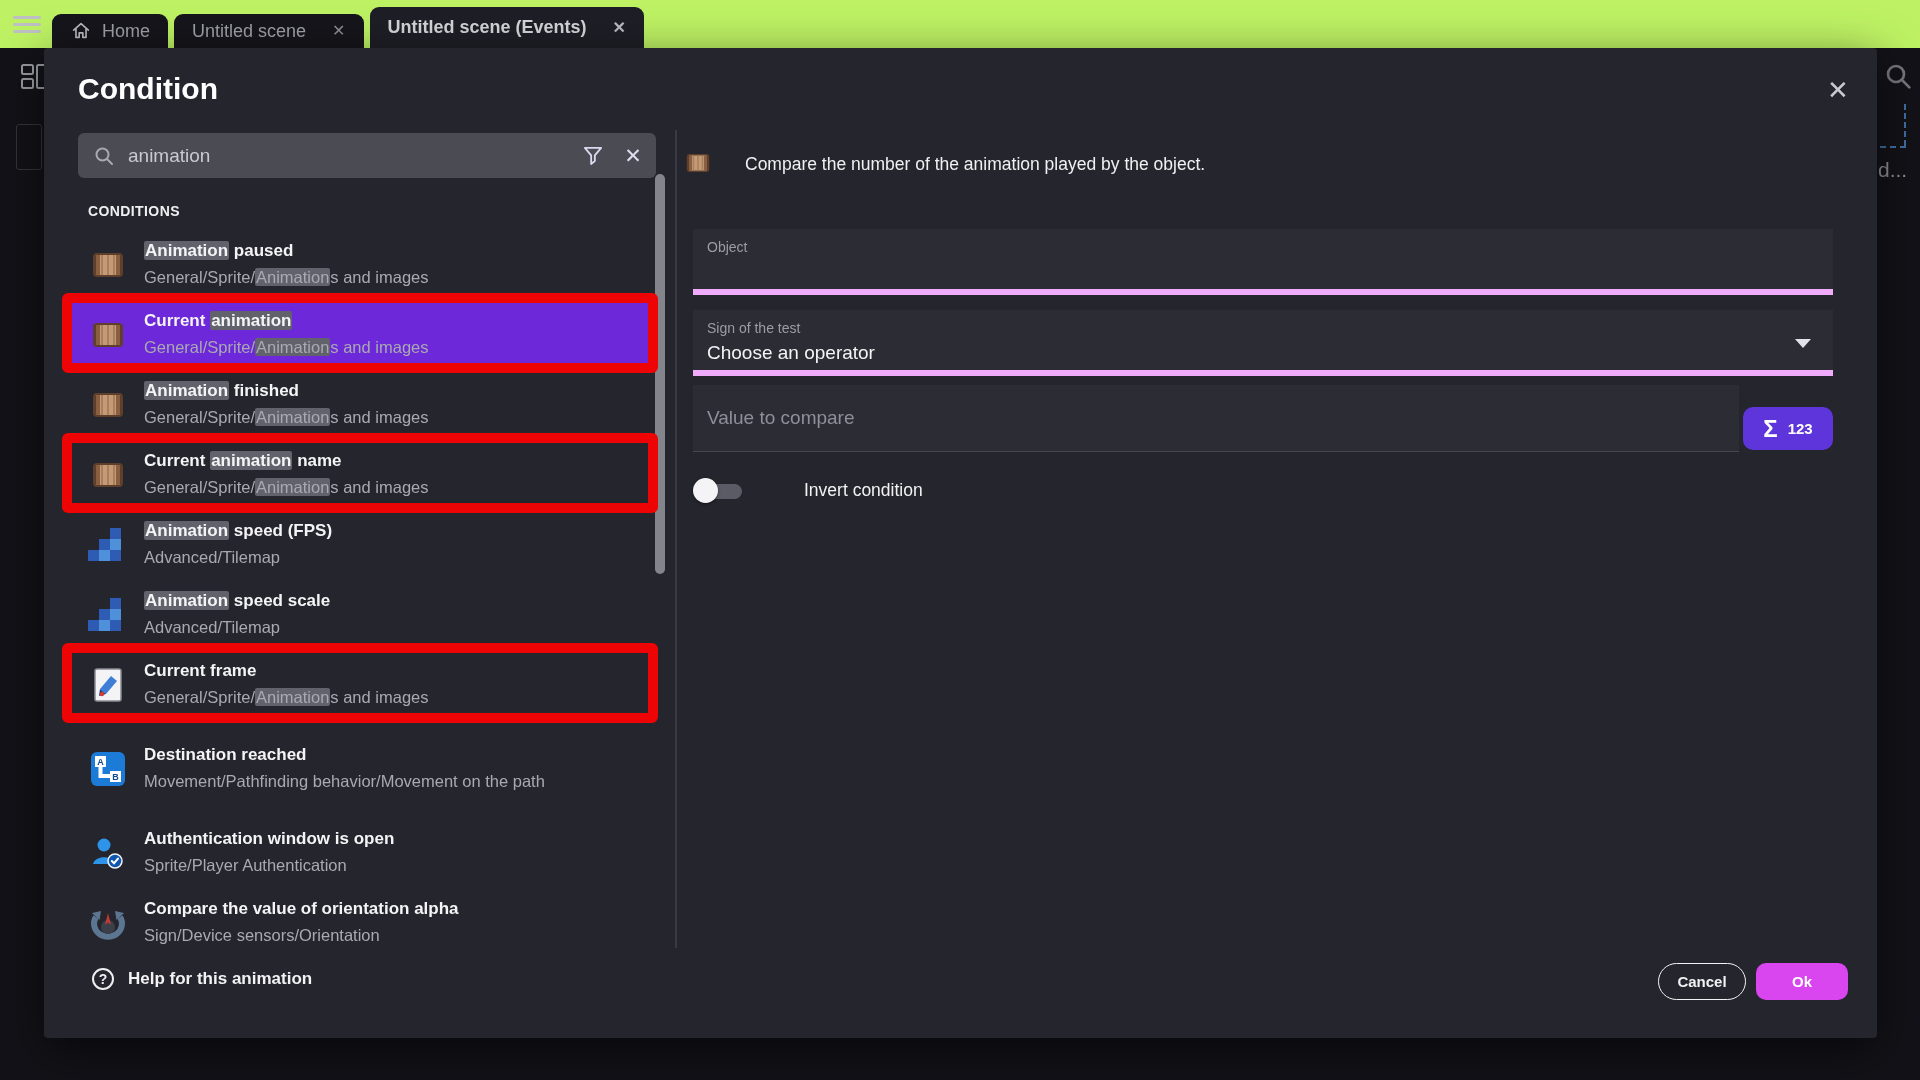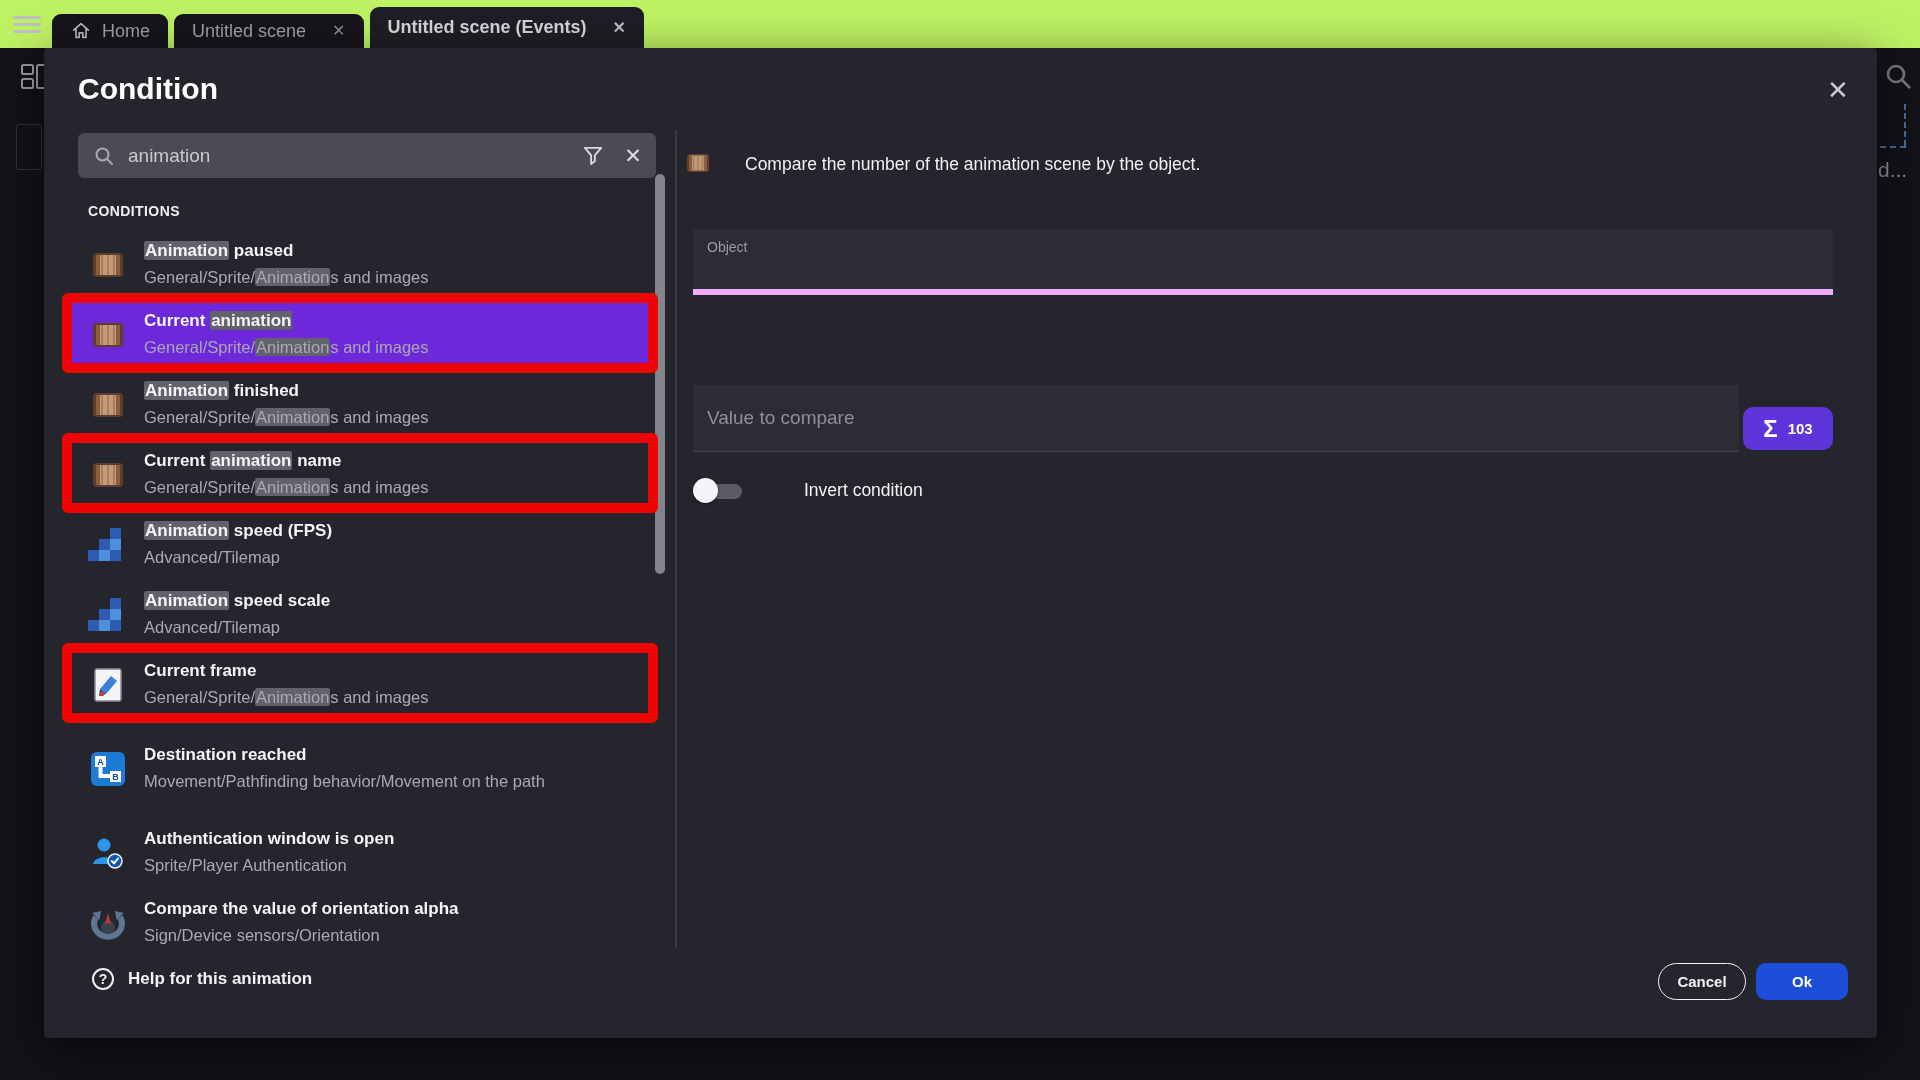--- a/index.html
+++ b/index.html
@@ -293,42 +293,47 @@
 
   <div class="desc-icon" id="desc-icon"><svg viewBox="0 0 40 40" width="100%" height="100%">
         <rect x="5" y="8" width="30" height="24" rx="4" fill="#5e3f2c"></rect>
         <rect x="8" y="10" width="24" height="20" rx="2" fill="#c59b77"></rect>
         <rect x="8" y="10" width="4" height="20" fill="#8a5f41"></rect>
         <rect x="28" y="10" width="4" height="20" fill="#8a5f41"></rect>
         <rect x="13" y="10" width="2" height="20" fill="#a87f5c"></rect>
         <rect x="19" y="10" width="2" height="20" fill="#a87f5c"></rect>
         <rect x="25" y="10" width="2" height="20" fill="#a87f5c"></rect>
       </svg></div>
-  <div class="desc-text">Compare the number of the animation scene by the object.</div>
+  <div class="desc-text">Compare the number of the animation played by the object.</div>
 
   <div class="field f-object">
     <div class="f-label">Object</div>
   </div>
 
+  <div class="field f-sign">
+    <div class="f-label">Sign of the test</div>
+    <div class="f-value">Choose an operator</div>
+    <div class="caret"></div>
+  </div>
 
   <div class="value-input">Value to compare</div>
 
   <button class="expr-btn" style="background: rgb(94, 52, 219);">
     <span class="expr-sigma">Σ</span>
-    <span class="expr-123">103</span>
+    <span class="expr-123">123</span>
   </button>
 
   <div class="toggle">
     <div class="toggle-track"></div>
     <div class="toggle-knob"></div>
   </div>
   <div class="invert-label">Invert condition</div>
 
   <div class="help">
     <span class="help-circle">?</span>
     <span class="help-label">Help for this animation</span>
   </div>
   <button class="btn-cancel">Cancel</button>
-  <button class="btn-ok" style="background: #1d4ed8;">Ok</button>
+  <button class="btn-ok" style="background: #d946ef;">Ok</button>
 <div class="redbox" style="top: 245px; border-color: rgb(238, 4, 4);"></div>
     <div class="redbox" style="top: 385px; border-color: rgb(238, 4, 4);"></div>
     <div class="redbox" style="top: 595px; border-color: rgb(238, 4, 4);"></div>
   </div>
 
 </body></html>

